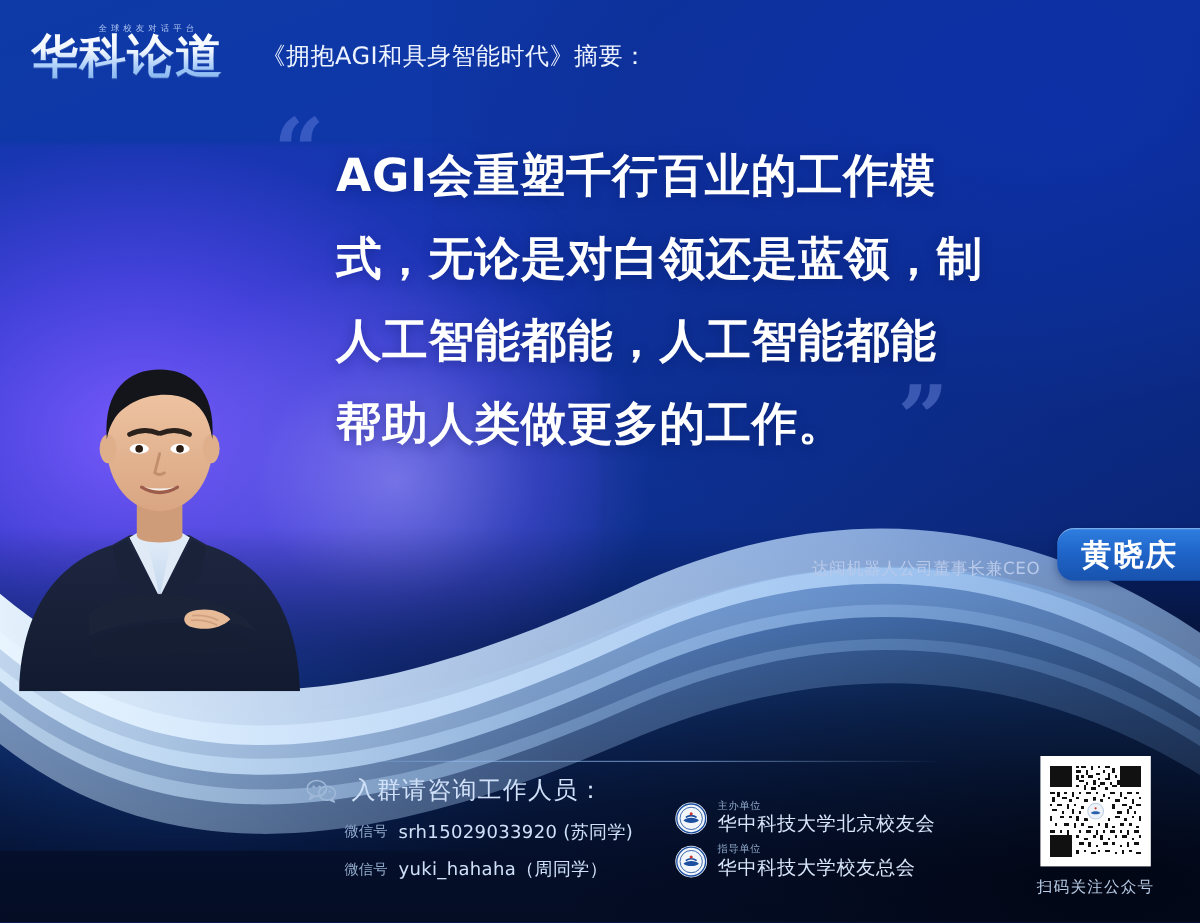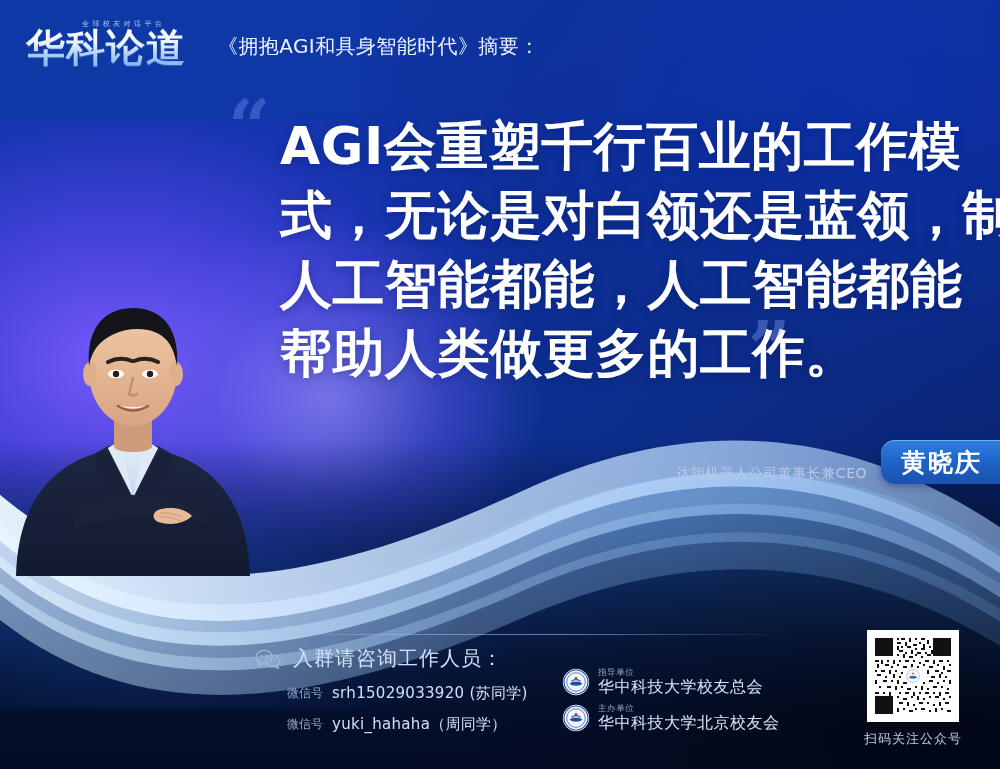--- a/index.html
+++ b/index.html
@@ -46,21 +46,21 @@
     font-family:"DejaVu Sans","Liberation Sans",sans-serif;}
 
   
   .quote-open{position:absolute;left:228px;top:90px;font-size:74px;line-height:74px;
     color:rgba(150,170,255,.30);font-family:"DejaVu Serif","Liberation Serif",serif;font-weight:bold;
     letter-spacing:-2px;}
   .quote-close{position:absolute;left:748px;top:312px;font-size:74px;line-height:74px;
     color:rgba(150,175,255,.34);font-family:"DejaVu Serif","Liberation Serif",serif;font-weight:bold;
     letter-spacing:-2px;}
   .quote{position:absolute;left:280px;top:112px;width:660px;
-    color:#ffffff;font-size:52px;line-height:69px;font-weight:bold;letter-spacing:.5px;
+    color:#ffffff;font-size:38px;line-height:69px;font-weight:bold;letter-spacing:.5px;
     font-family:"DejaVu Sans","Liberation Sans",sans-serif;
     text-shadow:0 2px 10px rgba(0,20,80,.35);}
   .quote p{margin:0;white-space:nowrap;}
 
   
   .attrib{position:absolute;right:0;top:440px;display:flex;align-items:center;height:44px;}
   .attrib-role{color:#b8c9ea;font-size:14px;letter-spacing:.5px;margin-right:14px;white-space:nowrap;
     font-family:"DejaVu Sans","Liberation Sans",sans-serif;margin-top:24px;}
   .name-badge{height:44px;min-width:104px;padding:0 18px 0 20px;display:flex;align-items:center;justify-content:center;
     border-radius:14px 0 0 14px;
@@ -279,38 +279,38 @@
         <svg width="28" height="28" viewBox="0 0 28 28">
           <circle cx="14" cy="14" r="13.2" fill="#f2f6fb"></circle>
           <circle cx="14" cy="14" r="12" fill="none" stroke="#1c4fa0" stroke-width="1.1"></circle>
           <circle cx="14" cy="14" r="9.3" fill="none" stroke="#1c4fa0" stroke-width=".7"></circle>
           <path d="M7.6,15.8 C10,12.6 18,12.6 20.4,15.8 C18,18.4 10,18.4 7.6,15.8 Z" fill="#1c4fa0"></path>
           <path d="M9.5,13.2 C12,11.2 16,11.2 18.5,13.2" fill="none" stroke="#1c4fa0" stroke-width="1.3"></path>
           <circle cx="14" cy="10.2" r="1.3" fill="#c9342c"></circle>
         </svg>
       </span>
       <span class="org-text">
-        <span class="org-kind" style="display:block">指导单位</span>
-        <span class="org-name" style="display:block">华中科技大学校友总会</span>
+        <span class="org-kind" style="display:block">主办单位</span>
+        <span class="org-name" style="display:block">华中科技大学北京校友会</span>
       </span>
     </div>
     <div class="org-row">
       <span class="org-seal">
         <svg width="28" height="28" viewBox="0 0 28 28">
           <circle cx="14" cy="14" r="13.2" fill="#f2f6fb"></circle>
           <circle cx="14" cy="14" r="12" fill="none" stroke="#1c4fa0" stroke-width="1.1"></circle>
           <circle cx="14" cy="14" r="9.3" fill="none" stroke="#1c4fa0" stroke-width=".7"></circle>
           <path d="M7.6,15.8 C10,12.6 18,12.6 20.4,15.8 C18,18.4 10,18.4 7.6,15.8 Z" fill="#1c4fa0"></path>
           <path d="M9.5,13.2 C12,11.2 16,11.2 18.5,13.2" fill="none" stroke="#1c4fa0" stroke-width="1.3"></path>
           <circle cx="14" cy="10.2" r="1.3" fill="#c9342c"></circle>
         </svg>
       </span>
       <span class="org-text">
-        <span class="org-kind" style="display:block">主办单位</span>
-        <span class="org-name" style="display:block">华中科技大学北京校友会</span>
+        <span class="org-kind" style="display:block">指导单位</span>
+        <span class="org-name" style="display:block">华中科技大学校友总会</span>
       </span>
     </div>
   </div>
 
   <div class="qr-wrap">
     <div class="qr-box">
       <svg width="84" height="84" viewBox="0 0 42 42" shape-rendering="crispEdges">
         <rect width="42" height="42" fill="#fff"></rect>
         <g fill="#111">
           <path d="M2,2h9v9h-9z M4,4h5v5h-5z"></path>

